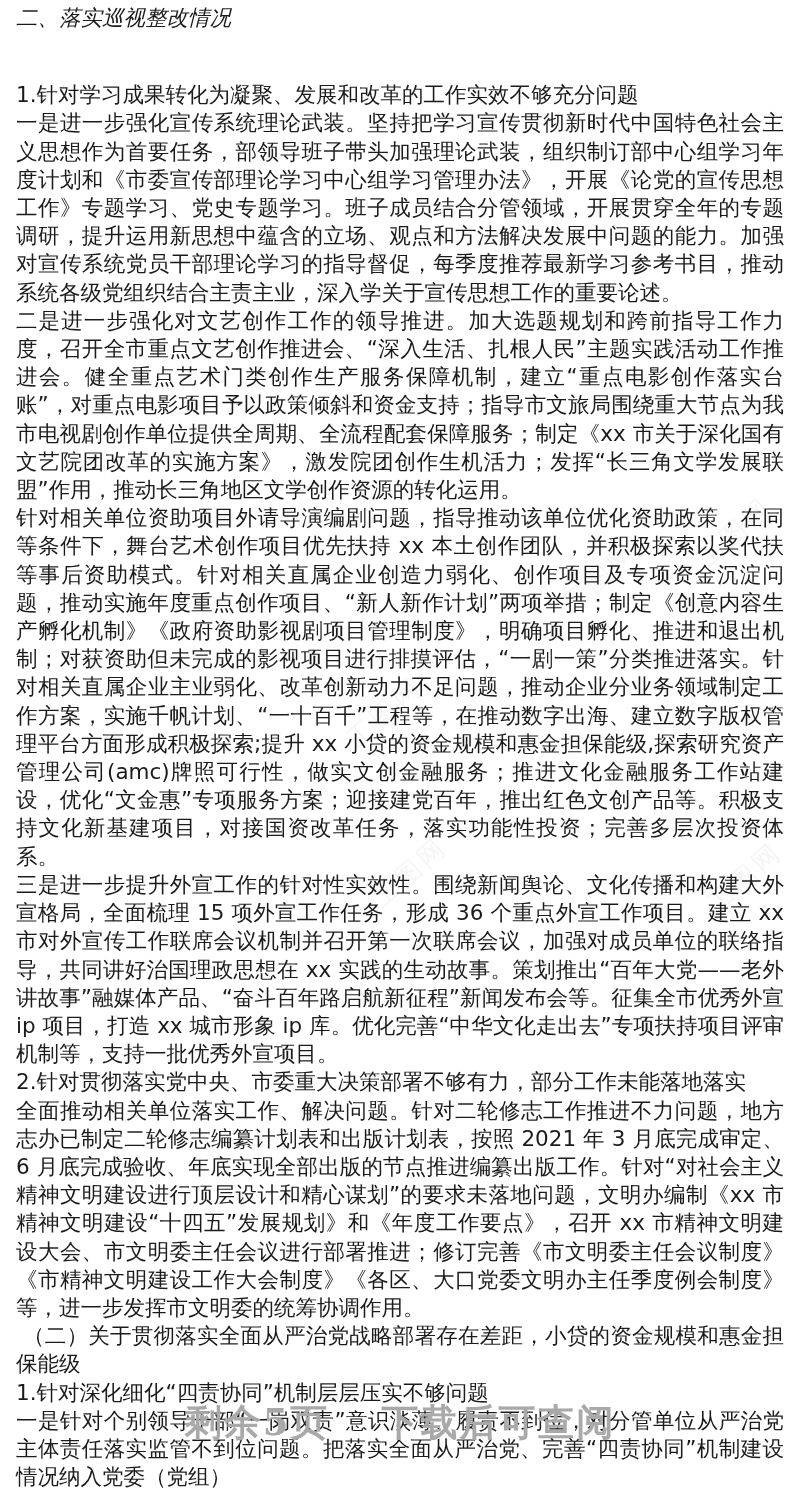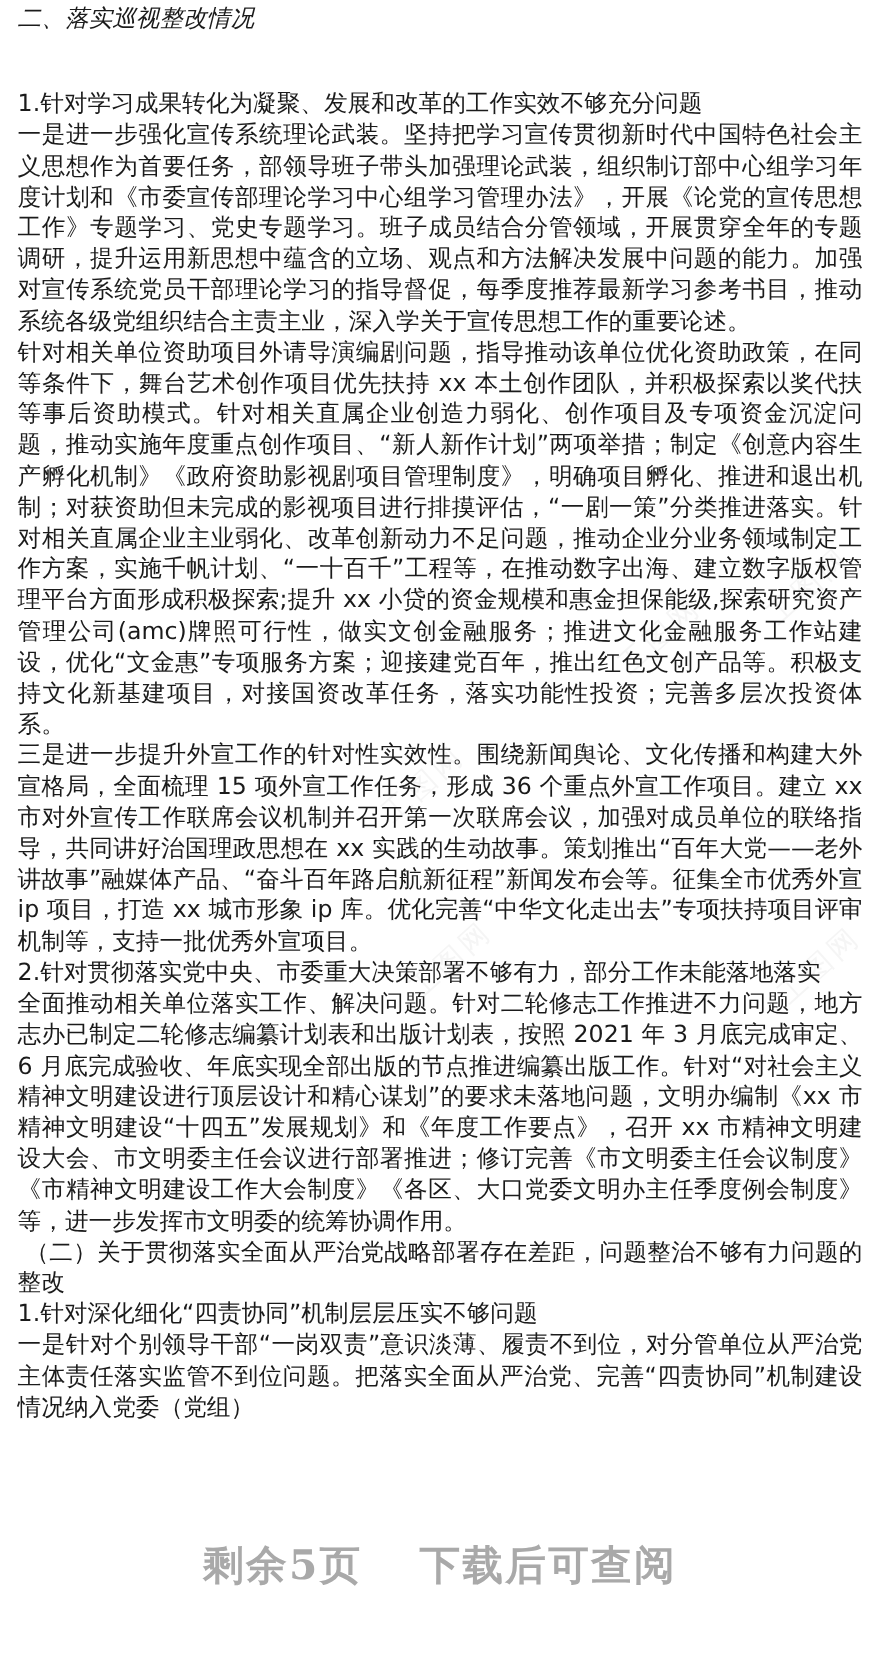--- a/index.html
+++ b/index.html
@@ -74,25 +74,26 @@
   <span class="wm wm-2">工图网</span>
   <span class="wm wm-3">工图网</span>
   <span class="wm wm-4">工图网</span>
   <span class="wm wm-5">工图网</span>
 
   <div class="doc">
     <p class="doc-title">二、落实巡视整改情况</p>
 
     <p>1.针对学习成果转化为凝聚、发展和改革的工作实效不够充分问题</p>
     <p>一是进一步强化宣传系统理论武装。坚持把学习宣传贯彻新时代中国特色社会主义思想作为首要任务，部领导班子带头加强理论武装，组织制订部中心组学习年度计划和《市委宣传部理论学习中心组学习管理办法》，开展《论党的宣传思想工作》专题学习、党史专题学习。班子成员结合分管领域，开展贯穿全年的专题调研，提升运用新思想中蕴含的立场、观点和方法解决发展中问题的能力。加强对宣传系统党员干部理论学习的指导督促，每季度推荐最新学习参考书目，推动系统各级党组织结合主责主业，深入学关于宣传思想工作的重要论述。</p>
+    <p>二是进一步强化对文艺创作工作的领导推进。加大选题规划和跨前指导工作力度，召开全市重点文艺创作推进会、“深入生活、扎根人民”主题实践活动工作推进会。健全重点艺术门类创作生产服务保障机制，建立“重点电影创作落实台账”，对重点电影项目予以政策倾斜和资金支持；指导市文旅局围绕重大节点为我市电视剧创作单位提供全周期、全流程配套保障服务；制定《xx 市关于深化国有文艺院团改革的实施方案》，激发院团创作生机活力；发挥“长三角文学发展联盟”作用，推动长三角地区文学创作资源的转化运用。</p>
     <p>针对相关单位资助项目外请导演编剧问题，指导推动该单位优化资助政策，在同等条件下，舞台艺术创作项目优先扶持 xx 本土创作团队，并积极探索以奖代扶等事后资助模式。针对相关直属企业创造力弱化、创作项目及专项资金沉淀问题，推动实施年度重点创作项目、“新人新作计划”两项举措；制定《创意内容生产孵化机制》《政府资助影视剧项目管理制度》，明确项目孵化、推进和退出机制；对获资助但未完成的影视项目进行排摸评估，“一剧一策”分类推进落实。针对相关直属企业主业弱化、改革创新动力不足问题，推动企业分业务领域制定工作方案，实施千帆计划、“一十百千”工程等，在推动数字出海、建立数字版权管理平台方面形成积极探索;提升 xx 小贷的资金规模和惠金担保能级,探索研究资产管理公司(amc)牌照可行性，做实文创金融服务；推进文化金融服务工作站建设，优化“文金惠”专项服务方案；迎接建党百年，推出红色文创产品等。积极支持文化新基建项目，对接国资改革任务，落实功能性投资；完善多层次投资体系。</p>
     <p>三是进一步提升外宣工作的针对性实效性。围绕新闻舆论、文化传播和构建大外宣格局，全面梳理 15 项外宣工作任务，形成 36 个重点外宣工作项目。建立 xx 市对外宣传工作联席会议机制并召开第一次联席会议，加强对成员单位的联络指导，共同讲好治国理政思想在 xx 实践的生动故事。策划推出“百年大党——老外讲故事”融媒体产品、“奋斗百年路启航新征程”新闻发布会等。征集全市优秀外宣 ip 项目，打造 xx 城市形象 ip 库。优化完善“中华文化走出去”专项扶持项目评审机制等，支持一批优秀外宣项目。</p>
     <p>2.针对贯彻落实党中央、市委重大决策部署不够有力，部分工作未能落地落实</p>
     <p>全面推动相关单位落实工作、解决问题。针对二轮修志工作推进不力问题，地方志办已制定二轮修志编纂计划表和出版计划表，按照 2021 年 3 月底完成审定、6 月底完成验收、年底实现全部出版的节点推进编纂出版工作。针对“对社会主义精神文明建设进行顶层设计和精心谋划”的要求未落地问题，文明办编制《xx 市精神文明建设“十四五”发展规划》和《年度工作要点》，召开 xx 市精神文明建设大会、市文明委主任会议进行部署推进；修订完善《市文明委主任会议制度》《市精神文明建设工作大会制度》《各区、大口党委文明办主任季度例会制度》等，进一步发挥市文明委的统筹协调作用。</p>
-    <p class="sec-heading">（二）关于贯彻落实全面从严治党战略部署存在差距，问题整治不够有力问题的整改</p>
+    <p class="sec-heading">（二）关于贯彻落实全面从严治党战略部署存在差距，小贷的资金规模和惠金担保能级</p>
     <p>1.针对深化细化“四责协同”机制层层压实不够问题</p>
     <p>一是针对个别领导干部“一岗双责”意识淡薄、履责不到位，对分管单位从严治党主体责任落实监管不到位问题。把落实全面从严治党、完善“四责协同”机制建设情况纳入党委（党组）</p>
   </div>
 
   <div class="footer">
     <span>剩余5页</span><span class="gap"></span><span>下载后可查阅</span>
   </div>
 
 </div>
 

